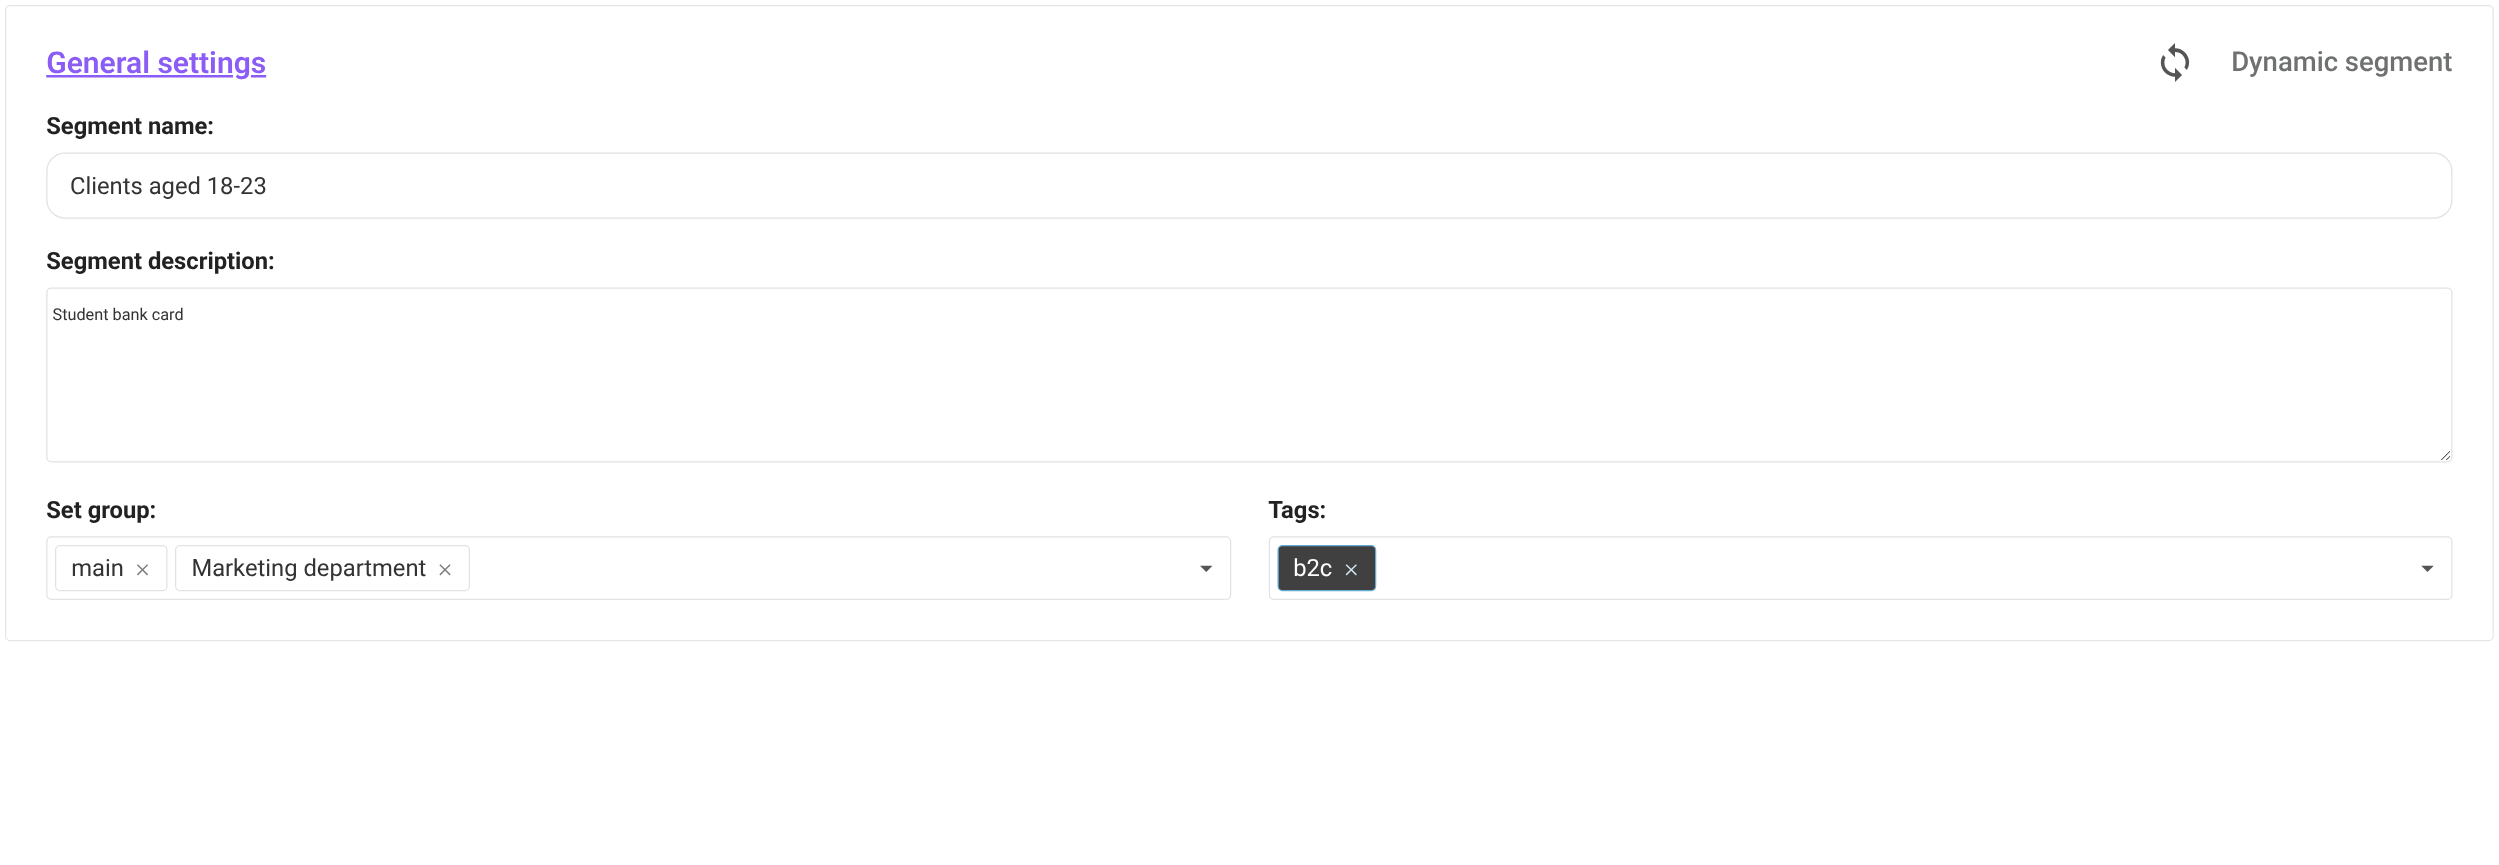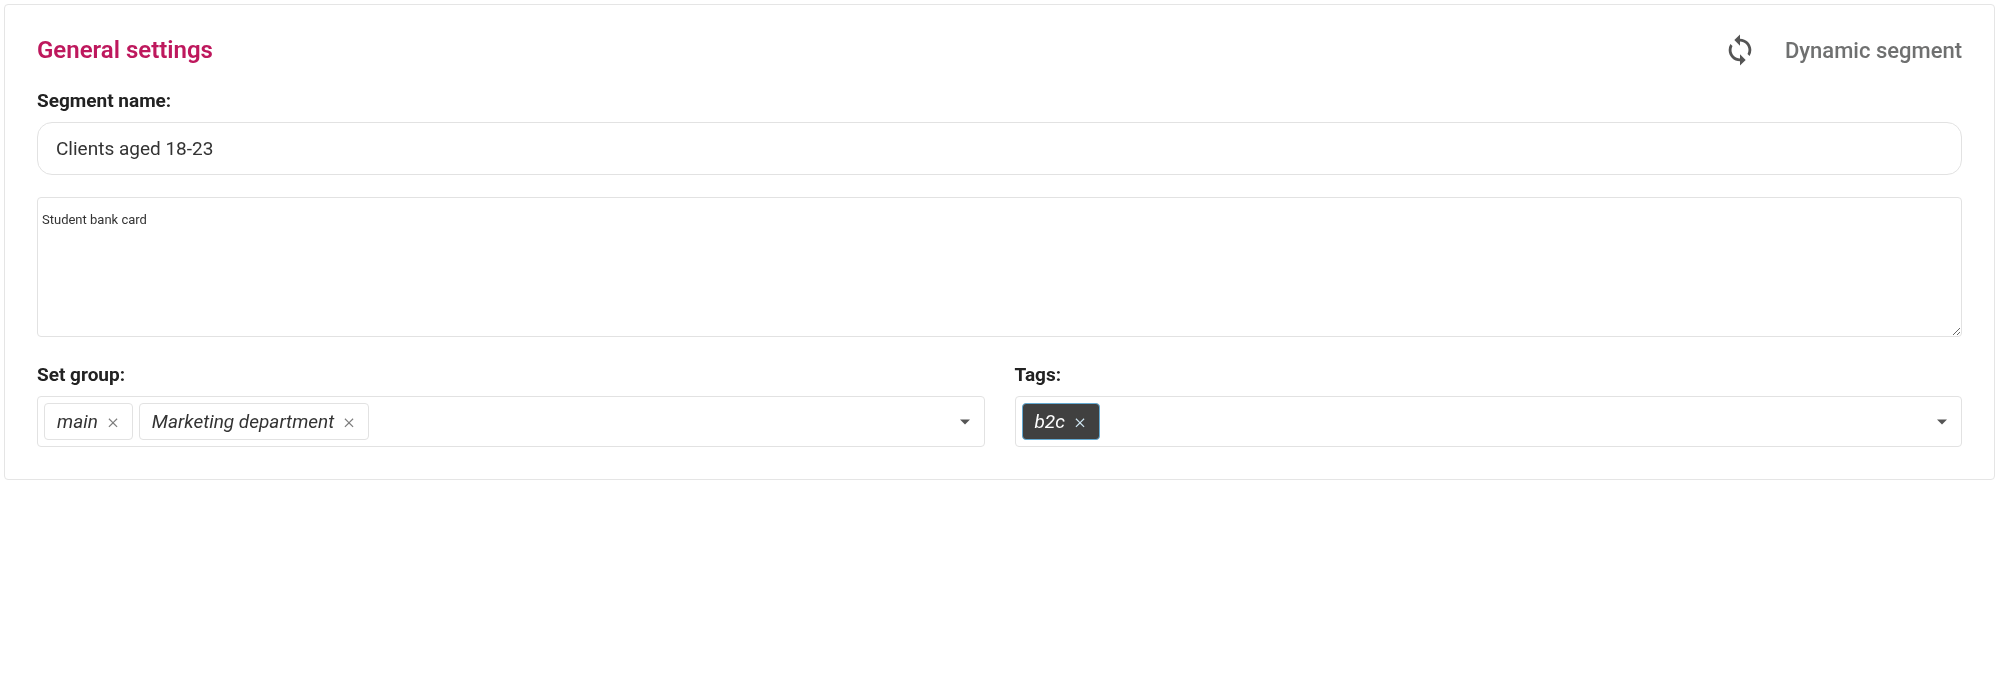--- a/index.html
+++ b/index.html
@@ -20,21 +20,22 @@
   }
   .panel-header {
     display: flex;
     justify-content: space-between;
     align-items: center;
     margin-bottom: 22px;
   }
   .panel-title {
     font-size: 24px;
     font-weight: 600;
-    color: #be185d;
+    color: #8b5cf6;
+    text-decoration: underline;
   }
   .segment-type {
     display: flex;
     align-items: center;
     gap: 28px;
   }
   .segment-type-label {
     font-size: 22px;
     font-weight: 500;
     color: #6f7070;
@@ -90,21 +91,20 @@
     border-radius: 4px;
     padding: 6px 40px 6px 6px;
     background: #fff;
     min-height: 50px;
     display: flex;
     flex-wrap: wrap;
     gap: 6px;
     align-items: center;
     position: relative;
     cursor: text;
-    font-style: italic;
   }
   .multi-select .caret {
     position: absolute;
     right: 14px;
     top: 50%;
     transform: translateY(-50%);
     width: 0;
     height: 0;
     border-left: 5px solid transparent;
     border-right: 5px solid transparent;
@@ -157,20 +157,21 @@
       <span class="segment-type-label">Dynamic segment</span>
     </div>
   </div>
 
   <div class="field-group">
     <label class="field-label">Segment name:</label>
     <input type="text" class="text-input" value="Clients aged 18-23" style="">
   </div>
 
   <div class="field-group">
+    <label class="field-label">Segment description:</label>
     <textarea class="textarea" style="">Student bank card</textarea>
   </div>
 
   <div class="row-two">
 
     <div class="col">
       <label class="field-label">Set group:</label>
       <div class="multi-select">
         <span class="chip">
           <span>main</span>

